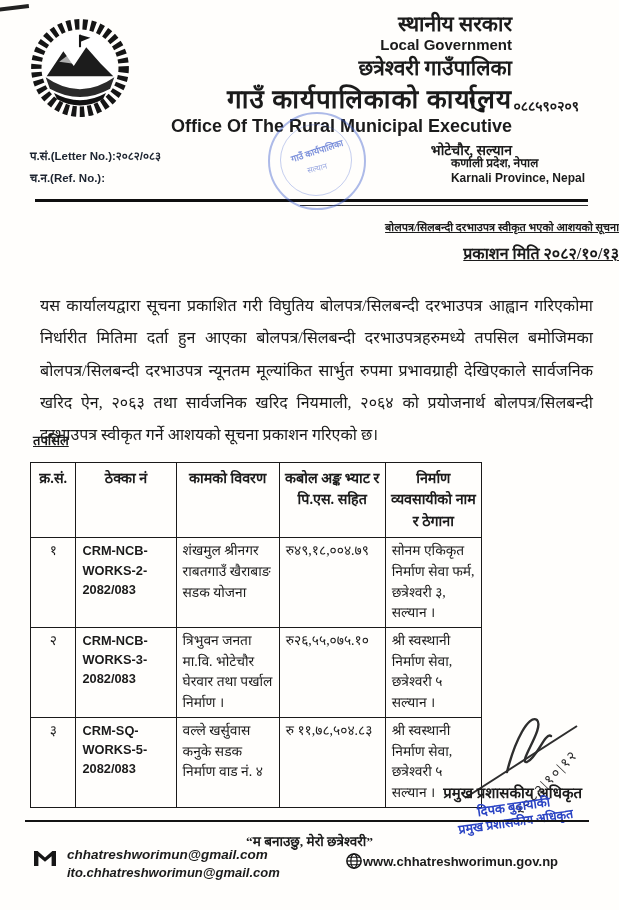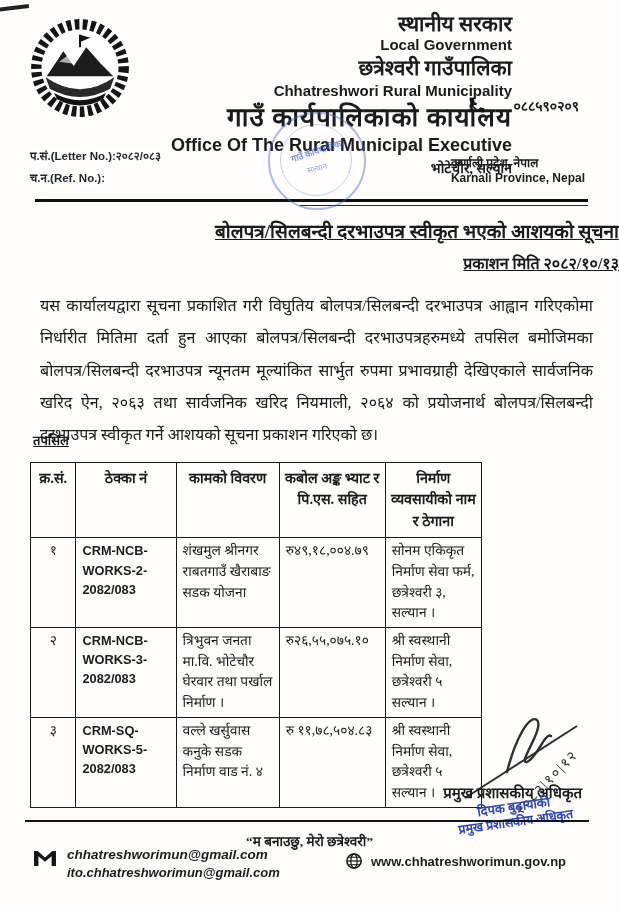--- a/index.html
+++ b/index.html
@@ -43,21 +43,21 @@
           border:1px solid rgba(60,92,205,.30);}
   .hstamp .t1{position:absolute;left:6px;top:30px;width:82px;text-align:center;color:rgba(50,82,200,.62);
           font-size:9px;font-weight:bold;transform:rotate(-18deg);}
   .hstamp .t2{position:absolute;left:8px;top:48px;width:78px;text-align:center;color:rgba(50,82,200,.5);
           font-size:8px;transform:rotate(-14deg);}
 
   .rule{left:35px;right:31px;top:199px;border-top:3.5px solid #0f0f0f;}
   .rule2{left:300px;right:31px;top:205px;border-top:1.5px solid #2a2a2a;}
 
   .title-wrap{top:221px;left:0;width:100%;text-align:center;line-height:1.2;}
-  .title-wrap .t{font-size:19px;}
+  .title-wrap .t{font-size:11px;}
   .title-wrap .d{font-size:16px;margin-top:10px;}
 
   .body-par{left:40px;right:26px;top:290px;font-size:16px;line-height:2.02;text-align:justify;}
 
   .tapasil{left:33px;top:431px;font-size:13px;}
 
   table.notice{position:absolute;left:30px;top:462px;width:452px;border-collapse:collapse;
         font-size:13.8px;line-height:1.5;}
   table.notice th,table.notice td{border:1.6px solid #1a1a1a;padding:3px 6px;vertical-align:top;}
   table.notice th{text-align:center;font-size:14.3px;font-weight:bold;padding:5px 4px;}
@@ -78,21 +78,21 @@
   .sig-stamp .s1{font-size:13px;}
   .sig-stamp .s2{font-size:12.5px;}
 
   .footer-rule{left:25px;right:30px;top:820px;border-top:2.2px solid #141414;}
   .motto{top:832px;left:0;width:100%;text-align:center;font-size:13.5px;font-weight:bold;}
   .emails{left:33px;top:847px;display:flex;gap:10px;align-items:flex-start;}
   .emails svg{width:24px;height:17px;margin-top:3px;}
   .emails .e1{font-size:13.5px;}
   .emails .e2{font-size:13px;margin-top:2px;text-align:right;}
   .email-text{font-family:"Liberation Sans",sans-serif;font-style:italic;font-weight:bold;line-height:1.2;}
-  .website{left:345px;top:852px;display:flex;gap:8px;align-items:center;
+  .website{left:345px;top:852px;display:flex;align-items:center;
         font-family:"Liberation Sans",sans-serif;font-weight:bold;font-size:13px;}
   .website svg{width:18px;height:18px;}
 </style>
 </head>
 <body>
 
 <div class="page">
 
   <div class="abs corner-mark"></div>
 
@@ -106,21 +106,20 @@
       <path d="M25 74 Q50 88 75 74 L72 80 Q50 92 28 80 Z" fill="#111111"></path>
       <line x1="50" y1="18" x2="50" y2="30" stroke="#151515" stroke-width="2"></line>
       <path d="M50 18 L60 21 L50 25 Z" fill="#151515"></path>
     </svg>
   </div>
 
   <div class="abs hc">
     <div class="np1 b">स्थानीय सरकार</div>
     <div class="en1 b">Local Government</div>
     <div class="np2 b">छत्रेश्वरी गाउँपालिका</div>
-    <div class="en2 b">Chhatreshwori Rural Municipality</div>
     <div class="np3 b">गाउँ कार्यपालिकाको कार्यालय</div>
     <div class="en3 b">Office Of The Rural Municipal Executive</div>
     <div class="np4 b">भोटेचौर, सल्यान</div>
   </div>
 
   <div class="abs phone-row">
     <svg viewBox="0 0 24 24">
       <path fill="#141414" d="M6.62 10.79c1.44 2.83 3.76 5.14 6.59 6.59l2.2-2.21c.27-.27.67-.36 1.02-.24 1.12.37 2.33.57 3.57.57.55 0 1 .45 1 1V20c0 .55-.45 1-1 1-9.39 0-17-7.61-17-17 0-.55.45-1 1-1h3.5c.55 0 1 .45 1 1 0 1.25.2 2.45.57 3.57.11.35.03.74-.25 1.02l-2.2 2.2z"></path>
     </svg>
     <span>०८८५९०२०९</span>

